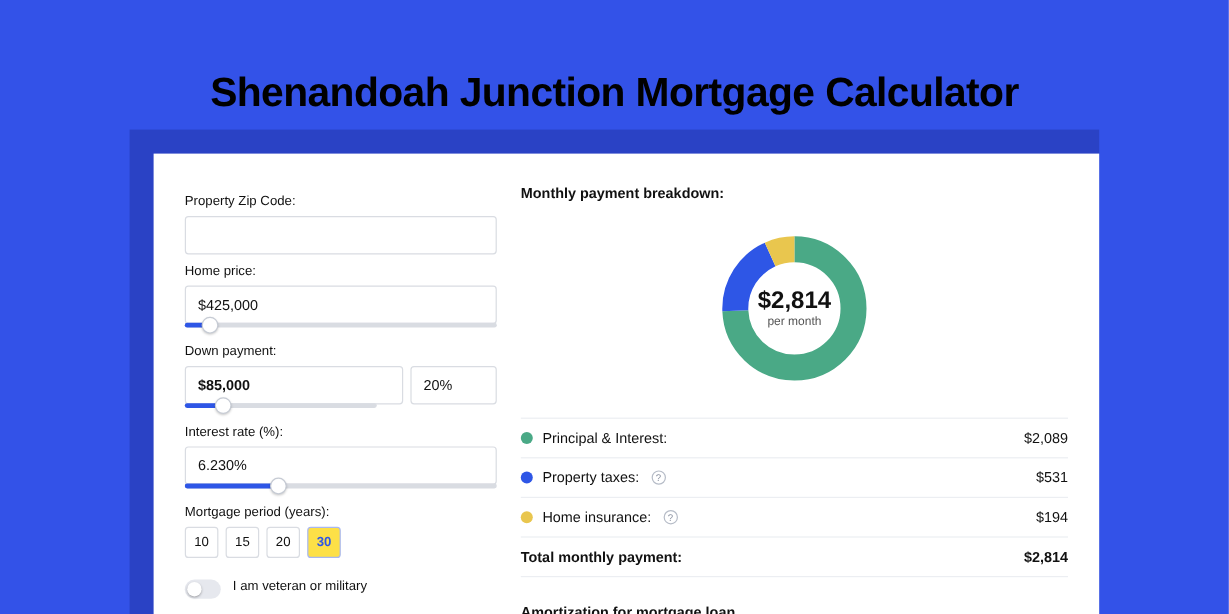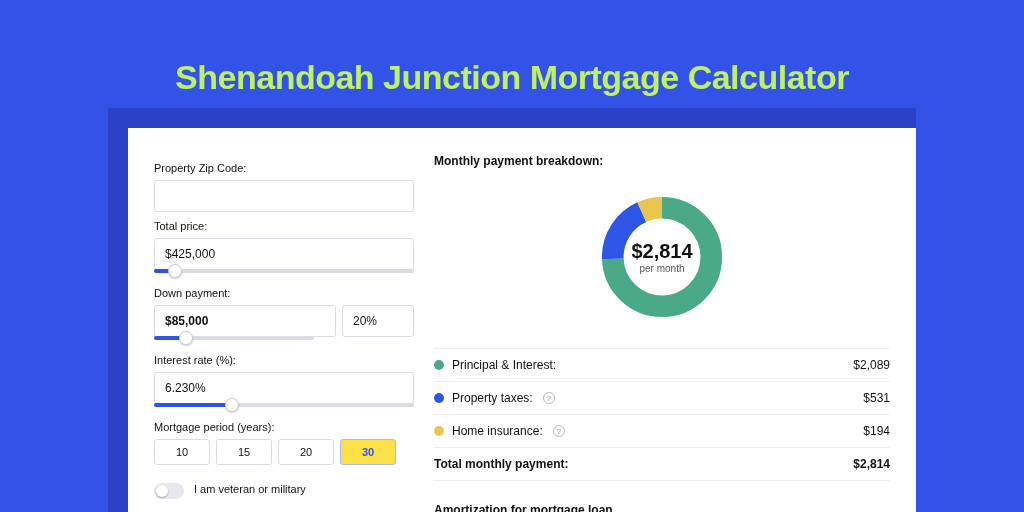--- a/index.html
+++ b/index.html
@@ -6,21 +6,21 @@
   body {
     width: 1024px;
     height: 512px;
     background: #3352e8;
     font-family: -apple-system, "Segoe UI", Arial, sans-serif;
     color: #111;
     overflow: hidden;
   }
   .title {
     text-align: center;
-    color: #bef264;
+    color: #000000;
     font-weight: 700;
     font-size: 34px;
     padding-top: 58px;
     letter-spacing: -0.5px;
   }
   .card {
     position: absolute;
     left: 128px;
     top: 128px;
     width: 788px;
@@ -79,21 +79,21 @@
     top: -1px;
     width: 14px; height: 14px;
     background: #fff;
     border: 1px solid #c6cbd4;
     border-radius: 50%;
     box-shadow: 0 1px 2px rgba(0,0,0,0.2);
   }
 
   .period-row { display: flex; gap: 6px; margin-top: 4px; }
   .period {
-    width: 56px; height: 26px;
+    width: 28px; height: 26px;
     border: 1px solid #d9dce2;
     border-radius: 3px;
     display: flex; align-items: center; justify-content: center;
     font-size: 11px;
     background: #fff;
   }
   .period.active { background: #fde047; border-color: #a9b8f0; color: #2e56e6; font-weight: 600; }
 
   .toggle-row { display:flex; align-items:flex-start; margin-top:18px; }
   .toggle {
@@ -148,21 +148,21 @@
 
 <div class="shadow"></div>
 
 <div class="card">
 
   <div class="left">
 
     <div class="lbl">Property Zip Code:</div>
     <input class="field" value="" style="">
 
-    <div class="lbl">Total price:</div>
+    <div class="lbl">Home price:</div>
     <input class="field" value="$425,000" style="">
     <div class="slider-track">
       <div class="line"></div>
       <div class="filled" id="sl1f" style="width: 8%;"></div>
       <div class="thumb" id="sl1t" style="left: calc(8% - 7px);"></div>
     </div>
 
     <div class="lbl">Down payment:</div>
     <div class="row">
       <input class="field big" value="$85,000" style="">

